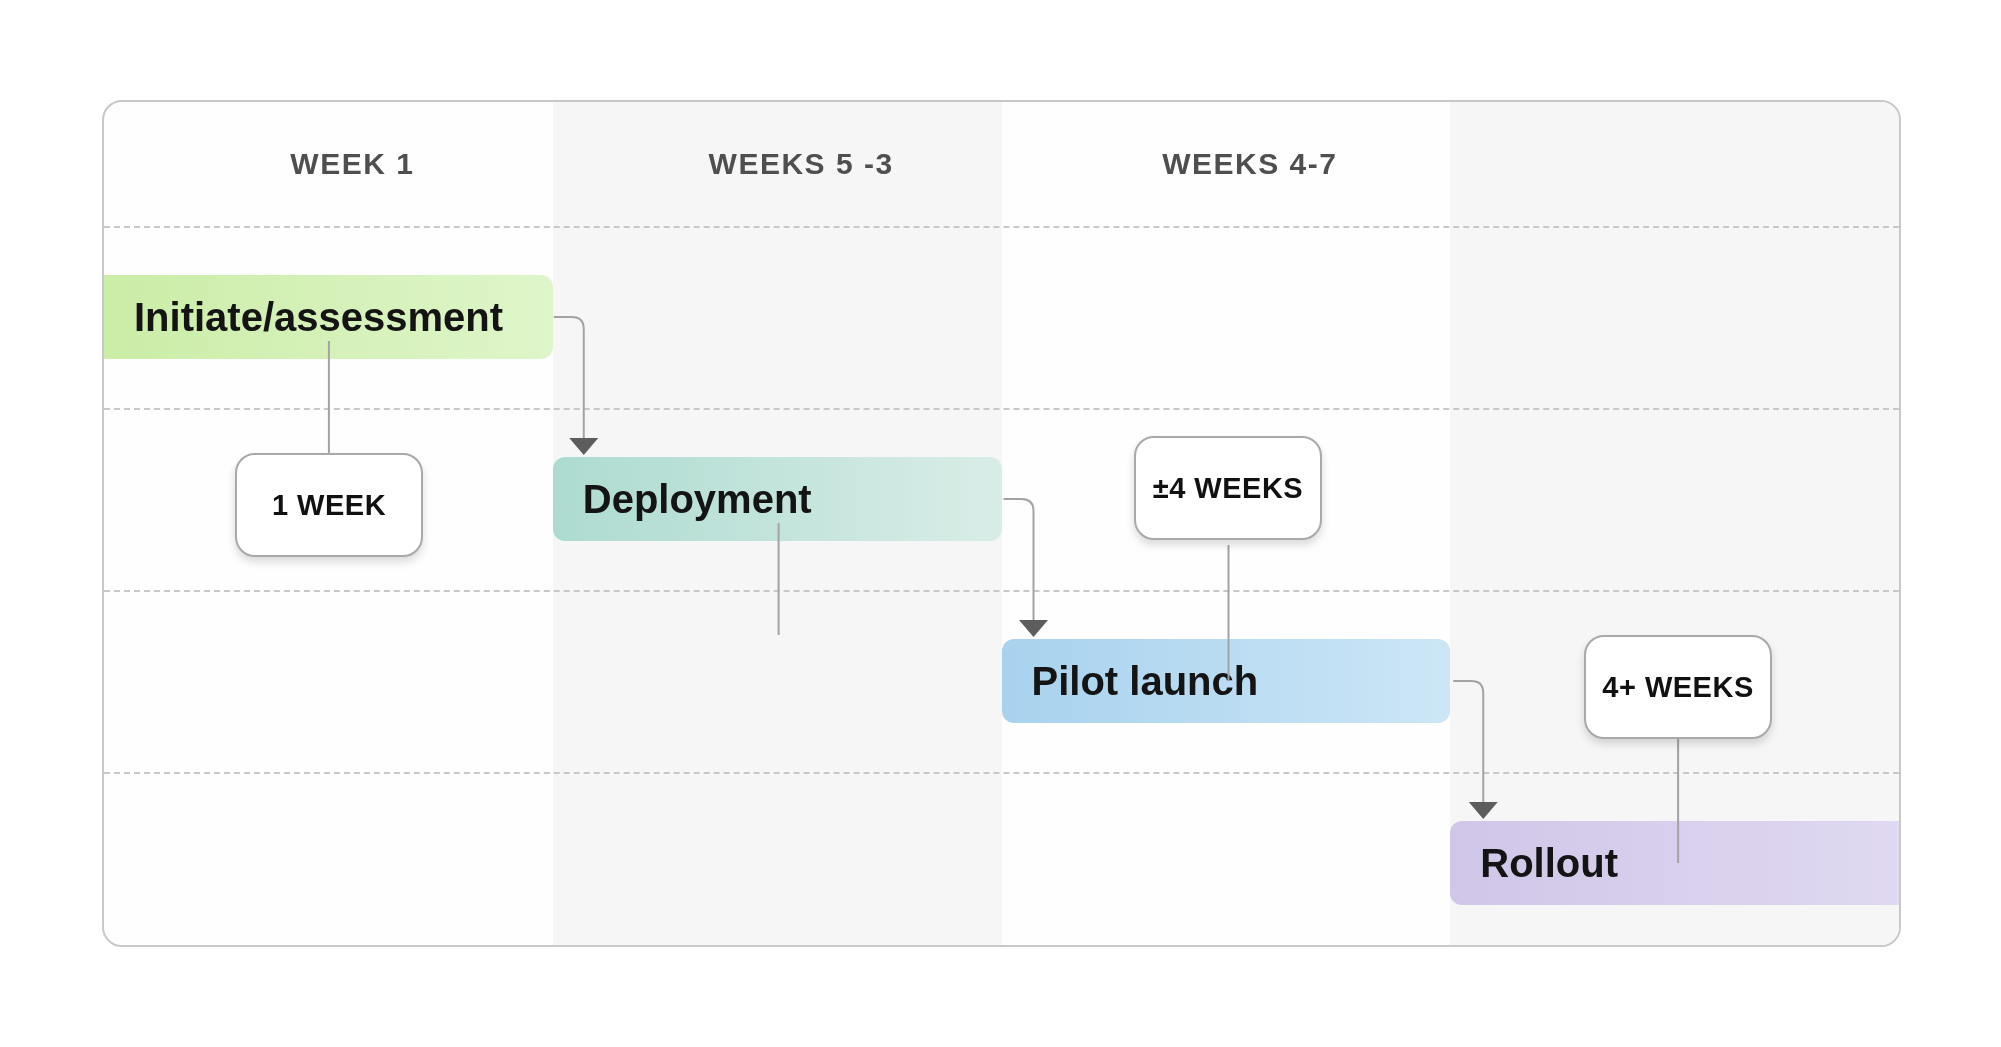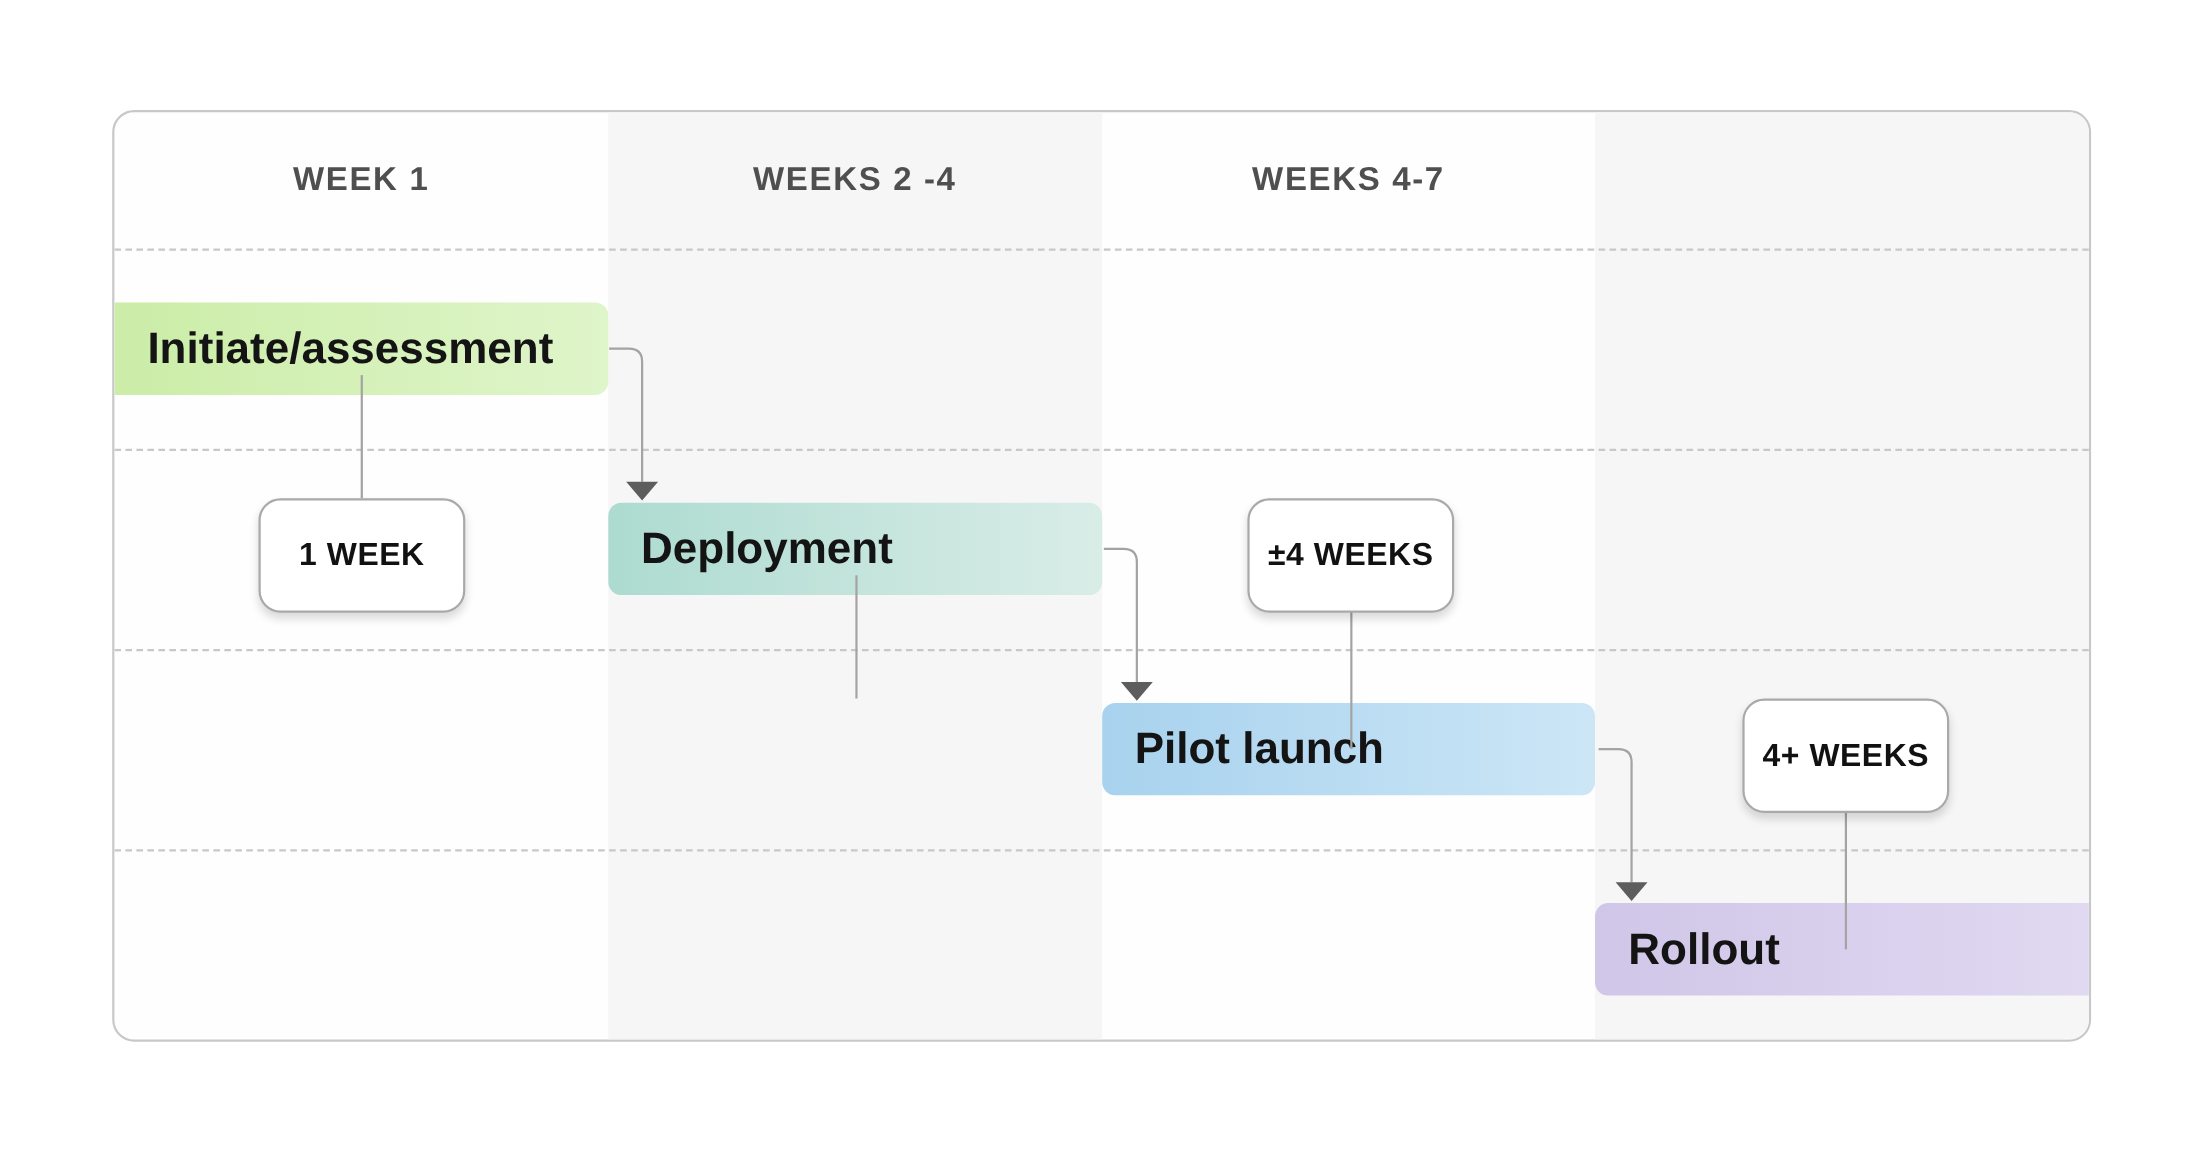--- a/index.html
+++ b/index.html
@@ -43,20 +43,21 @@
     height: 124px;
     width: 25%;
     display: flex;
     align-items: center;
     justify-content: center;
     font-size: 30px;
     font-weight: 600;
     letter-spacing: 1.5px;
     color: #4f4f4f;
     white-space: nowrap;
+    margin-left: 24px;
   }
   .col-header.c1 { left: 0; }
   .col-header.c2 { left: 25%; }
   .col-header.c3 { left: 50%; }
   .col-header.c4 { left: 75%; top: -6px; }
 
   .row-divider {
     position: absolute;
     left: 0;
     width: 100%;
@@ -127,34 +128,34 @@
     font-size: 29px;
     font-weight: 700;
     letter-spacing: 0.5px;
     color: #111111;
     white-space: nowrap;
     box-sizing: border-box;
     z-index: 10;
   }
   .duration-badge.d1 { left: 131px;  top: 351px; }
   .duration-badge.d2 { left: 581px;  top: 533px; }
-  .duration-badge.d3 { left: 1030px; top: 351px; }
+  .duration-badge.d3 { left: 1030px; top: 334px; }
   .duration-badge.d4 { left: 1480px; top: 533px; }
 </style>
 </head>
 <body>
 
 <div class="canvas">
   <div class="frame">
 
     <div class="stripe col2"></div>
     <div class="stripe col4"></div>
 
     <div class="col-header c1">WEEK 1</div>
-    <div class="col-header c2">WEEKS 2 -4</div>
+    <div class="col-header c2">WEEKS 5 -3</div>
     <div class="col-header c3">WEEKS 4-7</div>
 
     <div class="row-divider r1"></div>
     <div class="row-divider r2"></div>
     <div class="row-divider r3"></div>
     <div class="row-divider r4"></div>
 
     <div class="bar initiate">
       <span class="bar-text">Initiate/assessment</span>
     </div>

